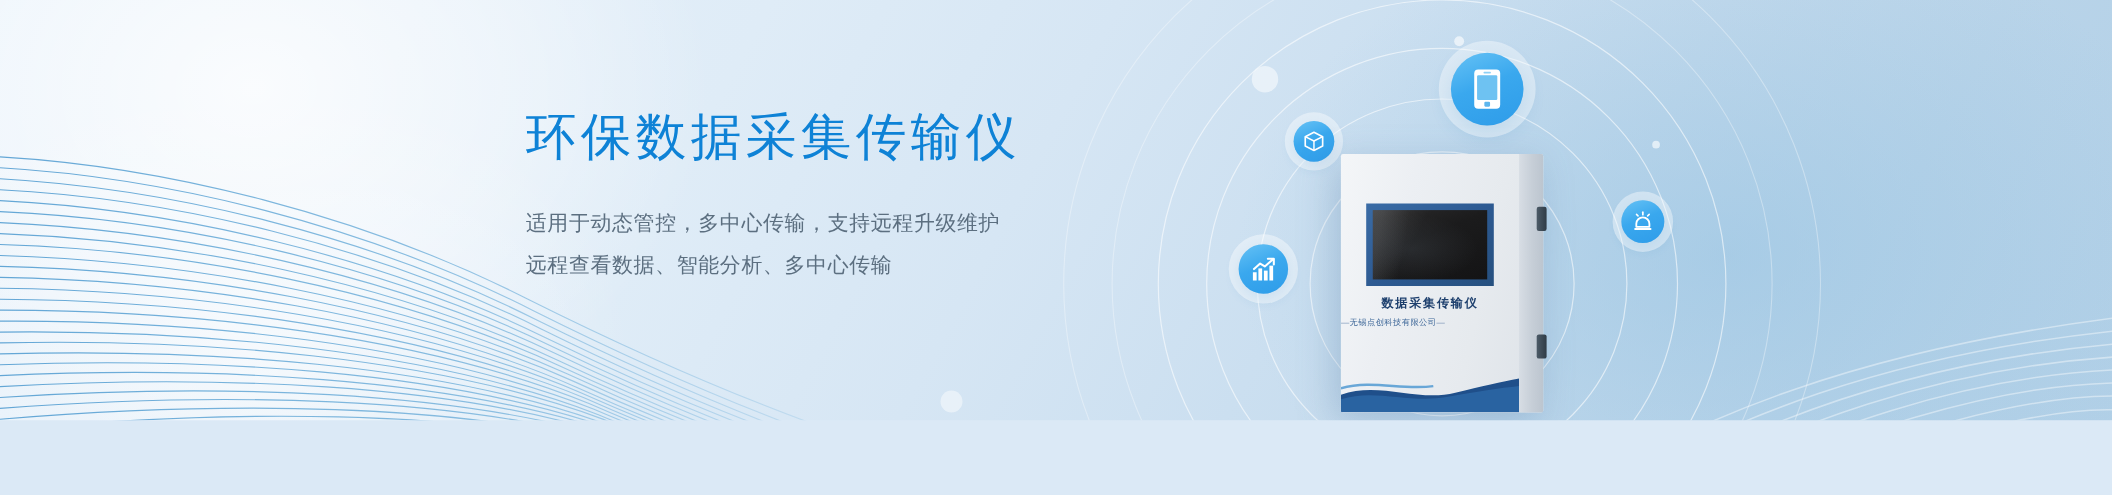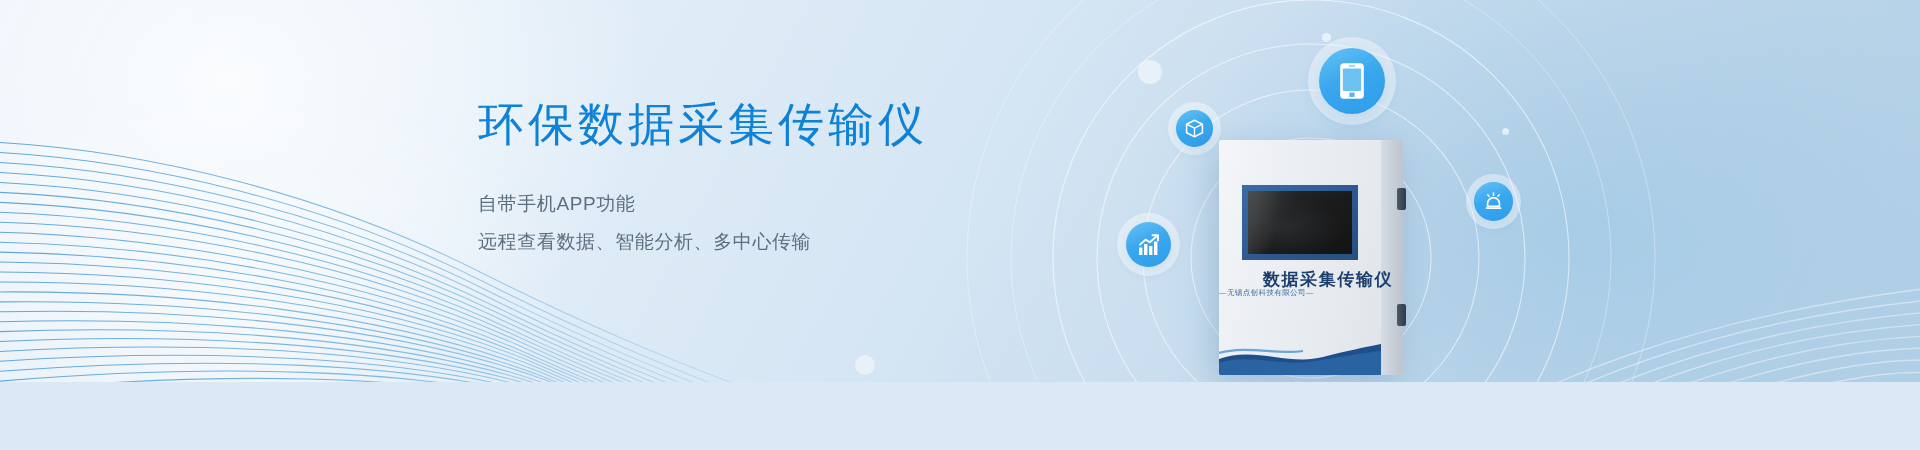--- a/index.html
+++ b/index.html
@@ -135,23 +135,22 @@
     background:
       linear-gradient(100deg, rgba(190,200,210,.10) 8%, rgba(190,200,210,0) 30%),
       radial-gradient(ellipse at 34% 56%, rgba(120,135,150,.16) 0%, rgba(120,135,150,0) 62%);
   }
   .dev-label{
     position:absolute; left:0; top:128px; width:162px;
     text-align:center;
     color:#1d3f6d;
     font-family:"Liberation Serif", serif;
     font-weight:700;
-    font-size:17px;
+    font-size:11px;
     letter-spacing:1.6px;
-    margin-left:28px;
   }
   .dev-sublabel{
     position:absolute; left:0; top:148px; width:162px;
     text-align:left;
     color:#3f6899;
     font-family:"Liberation Serif", serif;
     font-size:7.5px;
     letter-spacing:.4px;
   }
   .dev-wave{
@@ -246,21 +245,21 @@
   </svg>
 
   <div class="dot" style="left:1138px;top:60px;width:24px;height:24px;background:rgba(255,255,255,.52);"></div>
   <div class="dot" style="left:1322px;top:33px;width:9px;height:9px;"></div>
   <div class="dot" style="left:855px;top:355px;width:20px;height:20px;background:rgba(255,255,255,.46);"></div>
   <div class="dot" style="left:1502px;top:128px;width:7px;height:7px;"></div>
 
   <div class="copy">
     <div class="title">环保数据采集传输仪</div>
     <div class="sublist">
-      <div class="subline">自带手机APP功能</div>
+      <div class="subline">适用于动态管控，多中心传输，支持远程升级维护</div>
       <div class="subline">远程查看数据、智能分析、多中心传输</div>
     </div>
   </div>
 
   <div class="bubble b-phone">
     <svg width="26" height="38" viewBox="0 0 26 38" aria-hidden="true">
       <rect x="1.2" y="1.2" width="23.6" height="35.6" rx="3.6" fill="#ffffff"></rect>
       <rect x="3.8" y="6.4" width="18.4" height="22.6" rx="1.2" fill="#6ec2f2"></rect>
       <rect x="9.6" y="3.3" width="6.8" height="1.5" rx=".75" fill="#8ed0f5"></rect>
       <rect x="10.4" y="30.6" width="5.2" height="4.4" rx="1" fill="#5db6ee"></rect>

